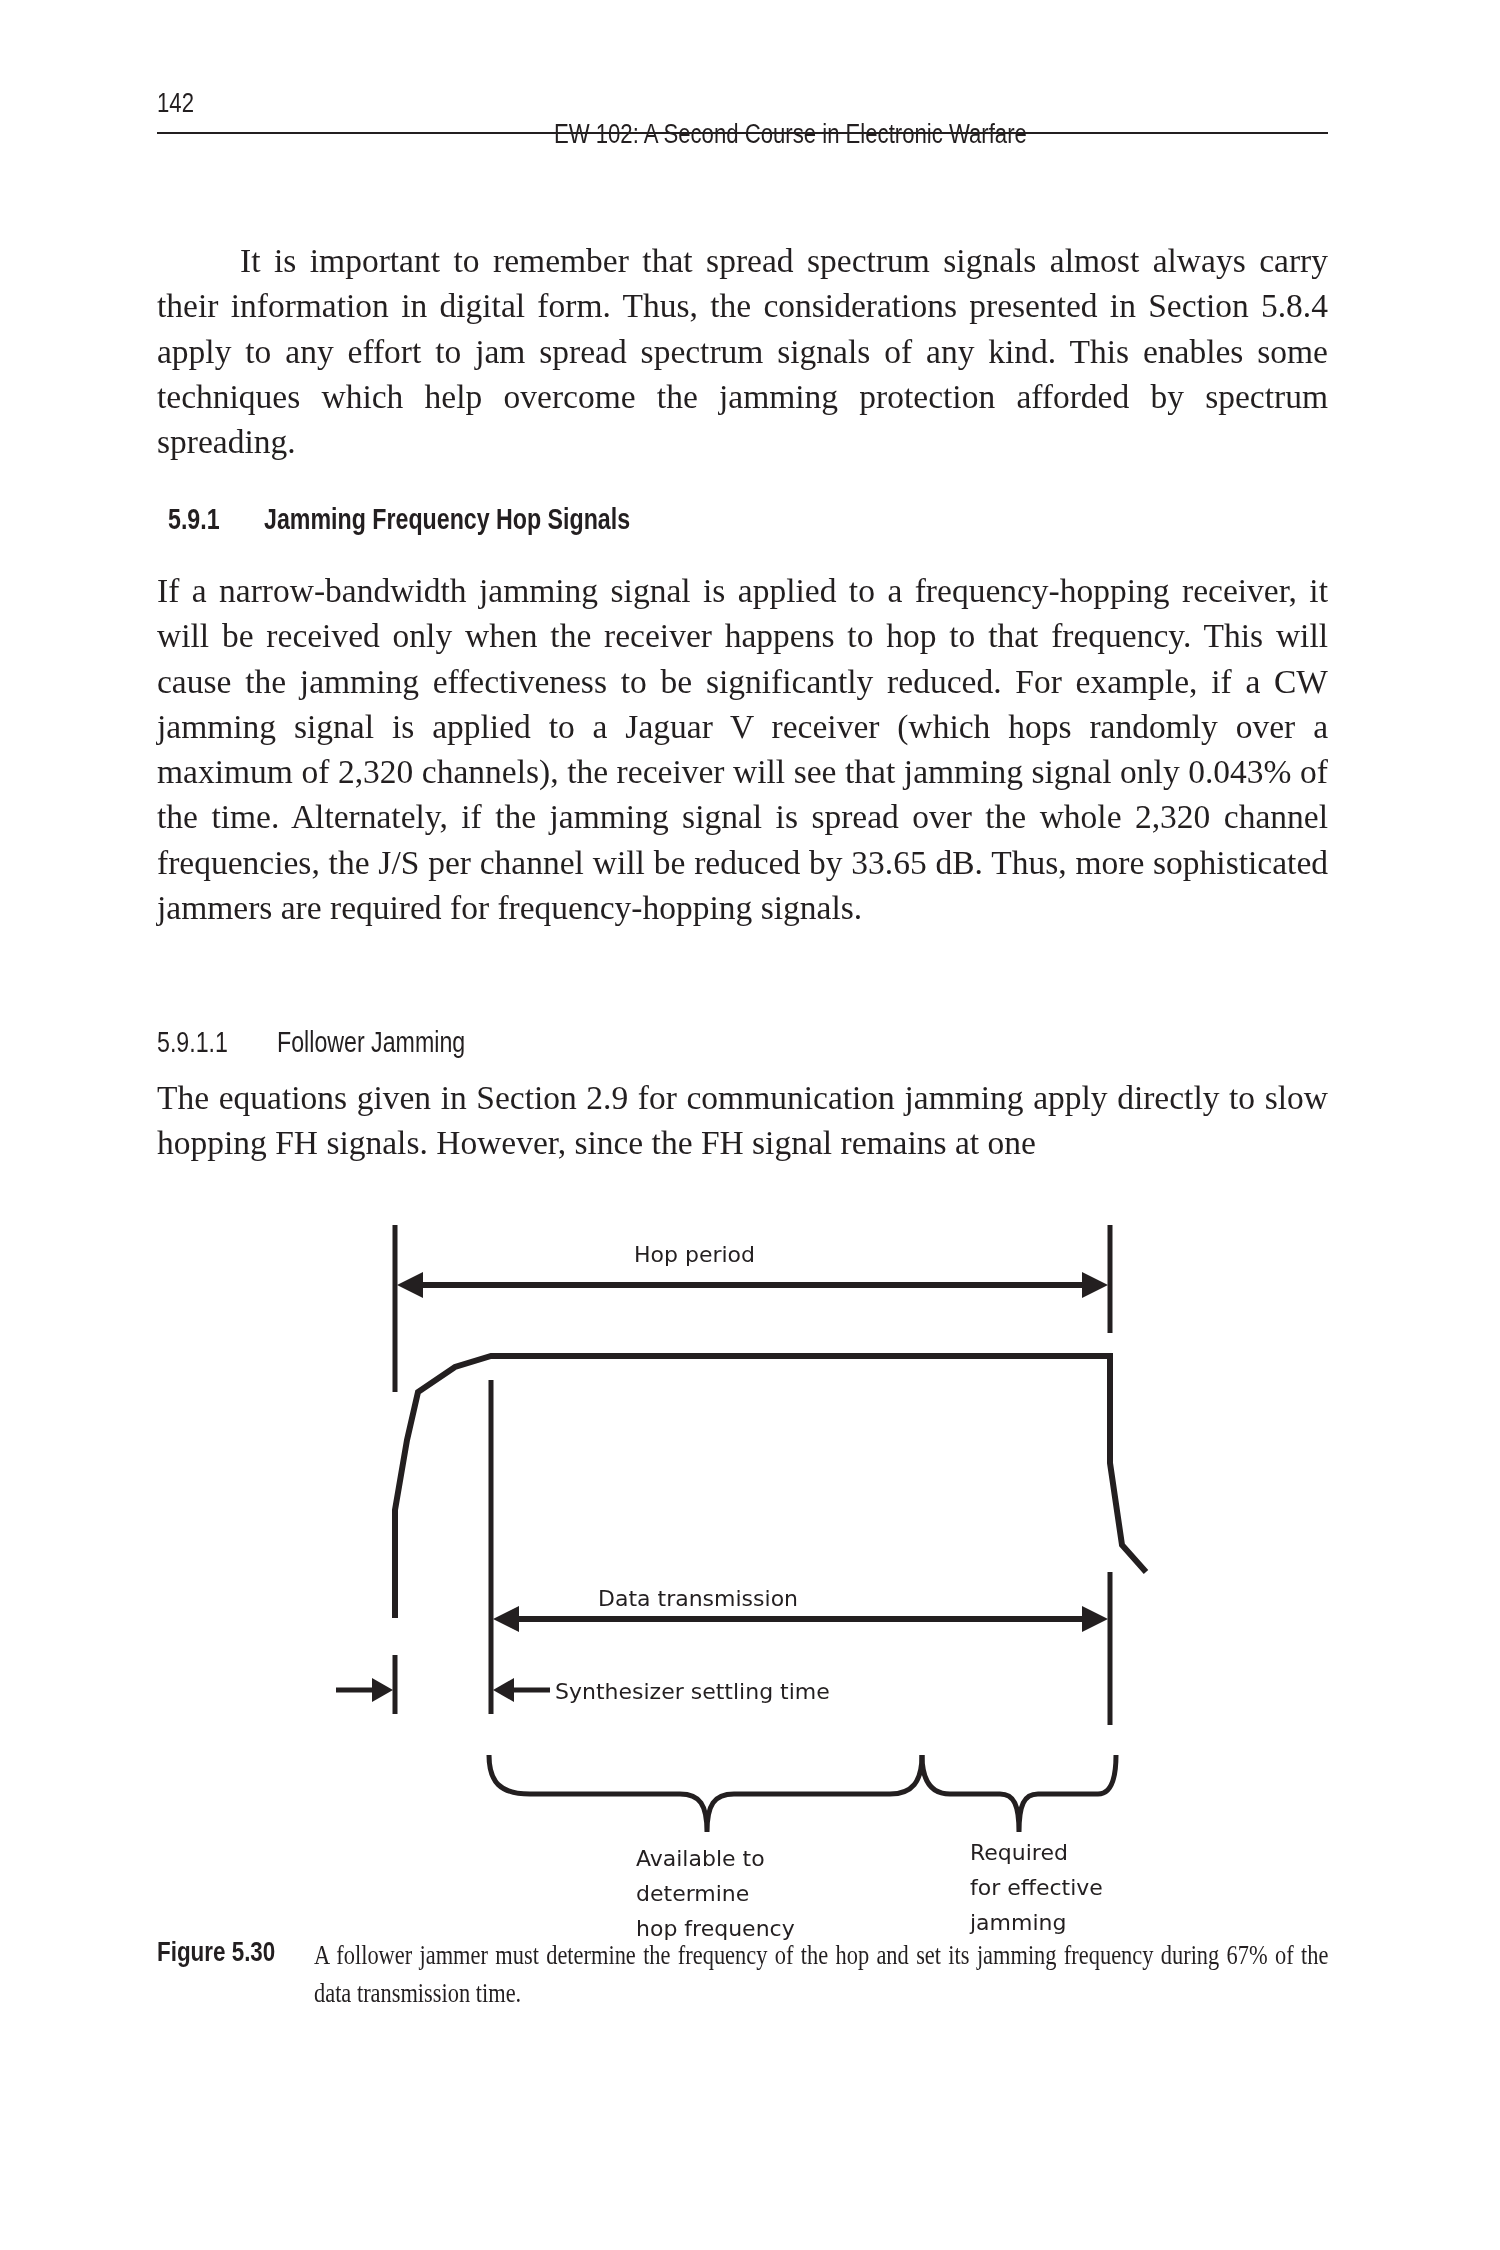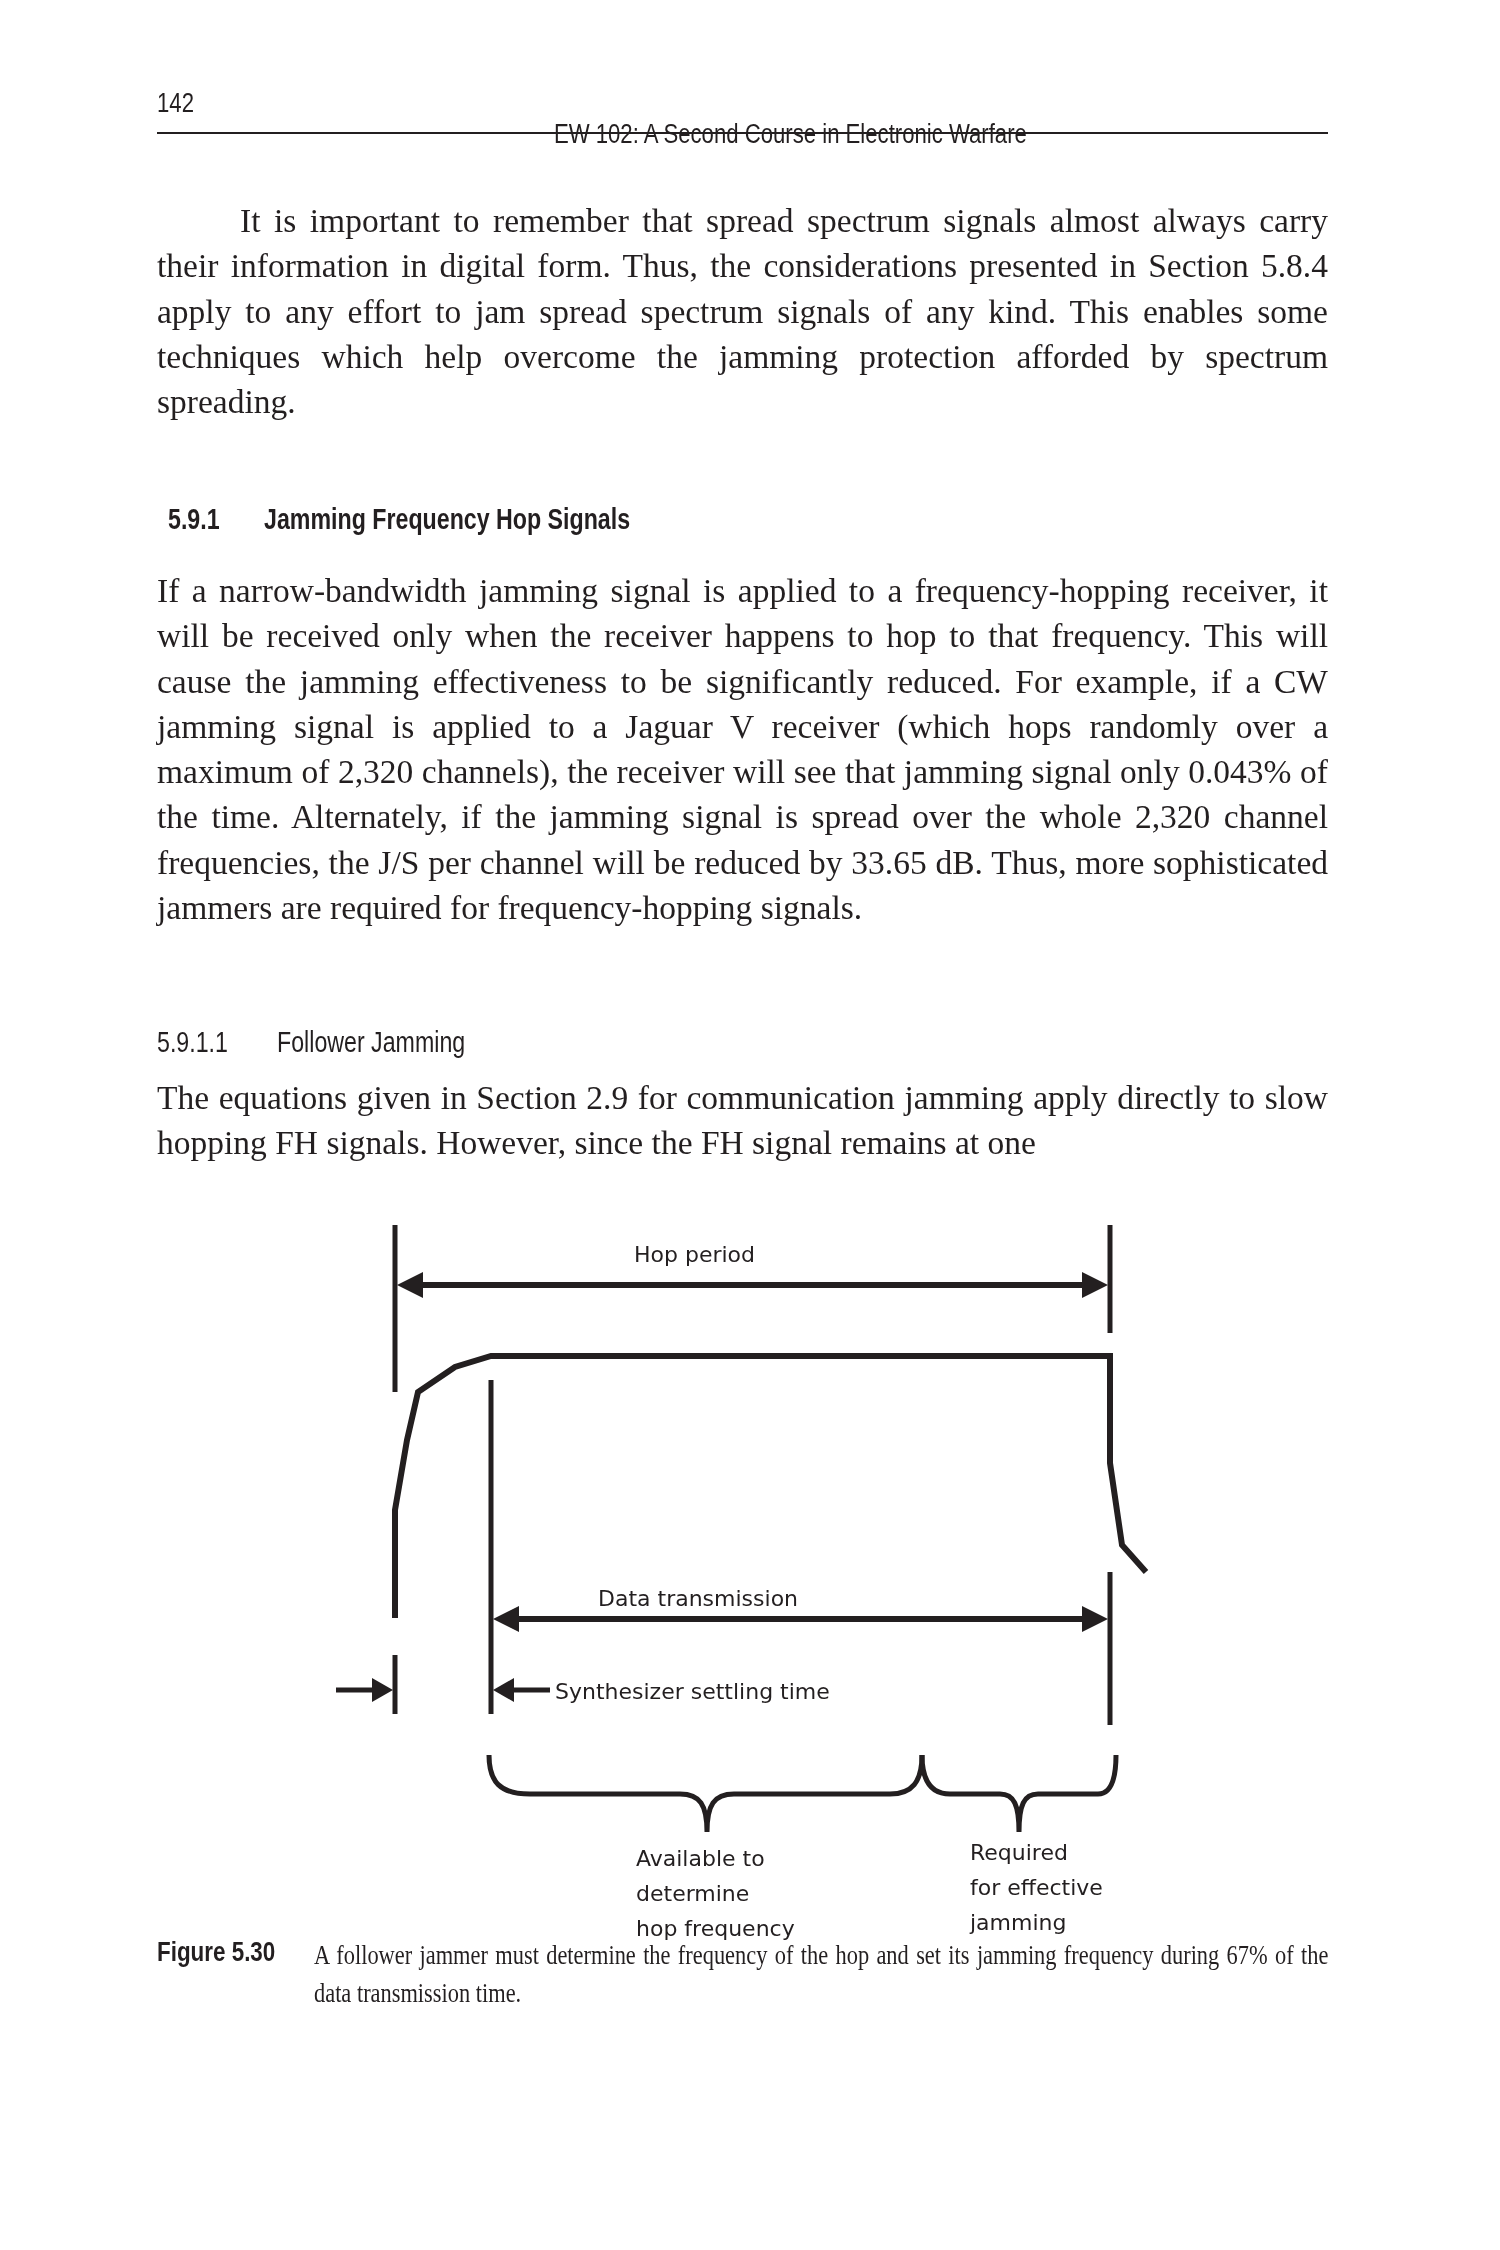--- a/index.html
+++ b/index.html
@@ -9,21 +9,21 @@
   .serif { font-family: "Liberation Serif", "DejaVu Serif", serif; }
 
   
   #page-number { left: 157px; top: 88px; font-size: 27px; transform: scaleX(0.82); transform-origin: left top; }
   #running-title { left: 0; width: 1500px; top: 88px; font-size: 27px; text-align: center; margin-top: 31px; }
   #running-title span { display: inline-block; transform: scaleX(0.82); transform-origin: center top; margin-left: 80px; }
   #header-rule { left: 157px; top: 132px; width: 1171px; height: 2px; background: #231f20; }
 
   
   .para { left: 157px; width: 1171px; font-size: 33.5px; line-height: 45.3px; text-align: justify; hyphens: manual; }
-  .para.indent { text-indent: 83px; }
+  .para.indent { text-indent: 83px; margin-top: 40px; }
   #para-1 { top: 198px; }
   #para-2 { top: 568px; }
   #para-3 { top: 1075px; }
 
   .heading { left: 157px; font-size: 29px; white-space: nowrap; }
   .heading .num, .heading .ttl { display: inline-block; transform: scaleX(0.8); transform-origin: left top; }
   #heading-591 { top: 503px; font-weight: bold; margin-left: 11px; }
   #heading-591 .ttl { position: absolute; left: 96px; }
   #heading-5911 { top: 1026px; }
   #heading-5911 .ttl { position: absolute; left: 120px; }

